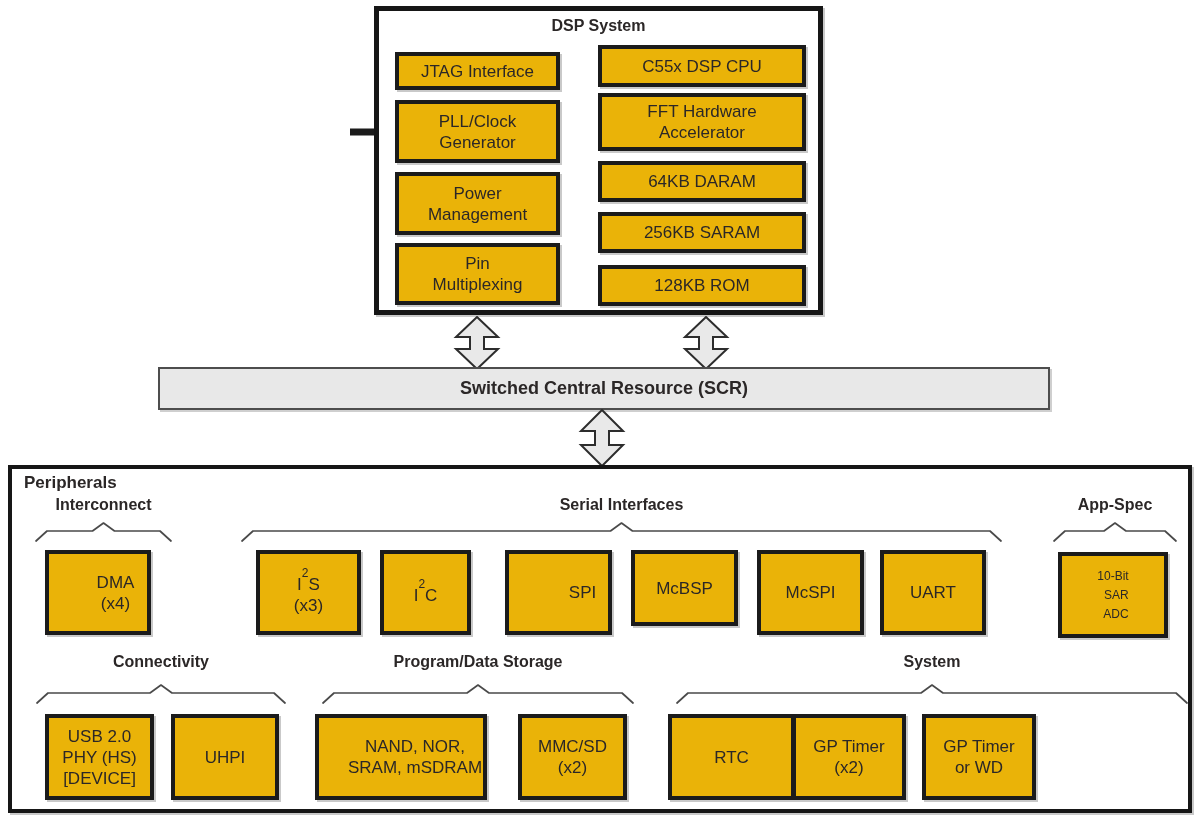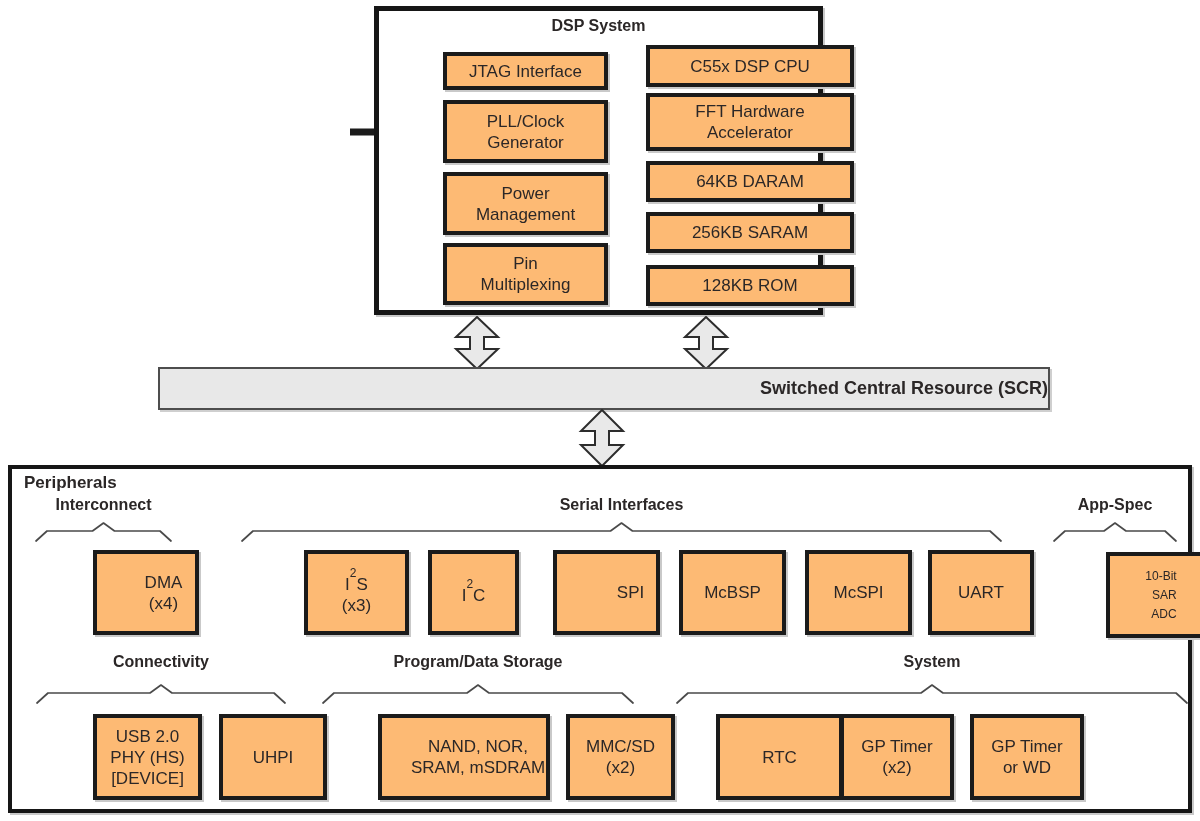--- a/index.html
+++ b/index.html
@@ -1,21 +1,21 @@
 <!DOCTYPE html>
 <html><head>
 <meta charset="utf-8">
 <style>
   html,body{margin:0;padding:0;background:#ffffff;}
   .stage{position:relative;width:1200px;height:821px;background:#ffffff;
          font-family:"Liberation Sans",sans-serif;color:#2b2727;overflow:hidden;}
   .abs{position:absolute;}
-  .blockbox{position:absolute;border:4px solid #1b1b1b;background:#fdba74;
+  .blockbox{position:absolute;border:4px solid #1b1b1b;background:#eab308;
             display:flex;align-items:center;justify-content:center;text-align:center;
-            box-shadow:2px 2px 0 #c9c9c9;box-sizing:border-box;margin-left:48px;}
+            box-shadow:2px 2px 0 #c9c9c9;box-sizing:border-box;}
   .lbl{white-space:pre-line;font-size:17px;line-height:21px;}
   .outerbox{position:absolute;border:5px solid #161616;background:#fff;
             box-sizing:border-box;box-shadow:2px 2px 0 #c9c9c9;}
   .boxtitle{position:absolute;left:0;right:0;text-align:center;font-weight:bold;font-size:16px;}
   .grouplabel{position:absolute;font-weight:bold;font-size:16px;text-align:center;}
   .periph-title{position:absolute;font-weight:bold;font-size:17px;text-align:center;}
   .scrbar{position:absolute;background:#e8e8e8;border:2px solid #4d4d4d;
           display:flex;align-items:center;justify-content:center;
           font-weight:bold;font-size:18px;box-sizing:border-box;box-shadow:2px 2px 0 #cfcfcf;}
   .inputclocks{position:absolute;font-weight:bold;font-size:19px;line-height:24px;
@@ -73,21 +73,21 @@
     </div>
   </div>
 
   <svg class="abs biarrow" style="left:452px;top:316px;" width="50" height="54" viewBox="0 0 50 54">
     <polygon points="25,1 46,21 32,21 32,33 46,33 25,53 4,33 18,33 18,21 4,21"></polygon>
   </svg>
   <svg class="abs biarrow" style="left:681px;top:316px;" width="50" height="54" viewBox="0 0 50 54">
     <polygon points="25,1 46,21 32,21 32,33 46,33 25,53 4,33 18,33 18,21 4,21"></polygon>
   </svg>
 
-  <div class="scrbar" style="left:158px;top:367px;width:892px;height:43px;justify-content:flex-end;">
+  <div class="scrbar" style="left:158px;top:367px;width:892px;height:43px;">
     <span>Switched Central Resource (SCR)</span>
   </div>
 
   <svg class="abs biarrow" style="left:577px;top:409px;" width="50" height="58" viewBox="0 0 50 58">
     <polygon points="25,1 46,22 32,22 32,36 46,36 25,57 4,36 18,36 18,22 4,22"></polygon>
   </svg>
 
   <div class="outerbox" style="left:8px;top:465px;width:1184px;height:348px;border-width:4px;">
 
     <div class="periph-title" style="left:12px;top:4px;">Peripherals</div>
@@ -113,21 +113,21 @@
 
     <div class="blockbox" style="left:244px;top:81px;width:105px;height:85px;">
       <span class="lbl"><span>I</span><sup class="sup">2</sup><span>S</span><span class="line2">(x3)</span></span>
     </div>
     <div class="blockbox" style="left:368px;top:81px;width:91px;height:85px;">
       <span class="lbl"><span>I</span><sup class="sup">2</sup><span>C</span></span>
     </div>
     <div class="blockbox" style="left:493px;top:81px;width:107px;height:85px;padding-left:48px;">
       <span class="lbl">SPI</span>
     </div>
-    <div class="blockbox" style="left:619px;top:81px;width:107px;height:85px;">
+    <div class="blockbox" style="left:619px;top:81px;width:107px;height:76px;">
       <span class="lbl">McBSP</span>
     </div>
     <div class="blockbox" style="left:745px;top:81px;width:107px;height:85px;">
       <span class="lbl">McSPI</span>
     </div>
     <div class="blockbox" style="left:868px;top:81px;width:106px;height:85px;">
       <span class="lbl">UART</span>
     </div>
 
     <div class="blockbox" style="left:1046px;top:83px;width:110px;height:86px;">
@@ -152,21 +152,21 @@
 
     <div class="blockbox" style="left:33px;top:245px;width:109px;height:86px;">
       <span class="lbl">USB 2.0
 PHY (HS)
 [DEVICE]</span>
     </div>
     <div class="blockbox" style="left:159px;top:245px;width:108px;height:86px;">
       <span class="lbl">UHPI</span>
     </div>
 
-    <div class="blockbox" style="left:318px;top:245px;width:172px;height:86px;padding-left:28px;">
+    <div class="blockbox" style="left:303px;top:245px;width:172px;height:86px;padding-left:28px;">
       <span class="lbl">NAND, NOR,
 SRAM, mSDRAM</span>
     </div>
     <div class="blockbox" style="left:506px;top:245px;width:109px;height:86px;">
       <span class="lbl">MMC/SD
 (x2)</span>
     </div>
 
     <div class="blockbox" style="left:656px;top:245px;width:127px;height:86px;">
       <span class="lbl">RTC</span>

